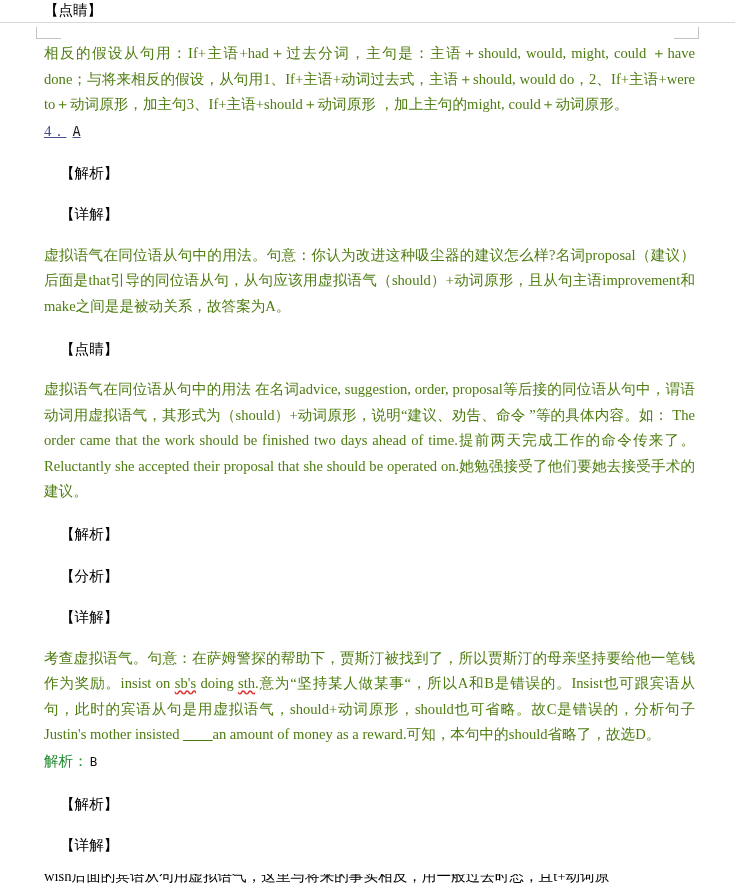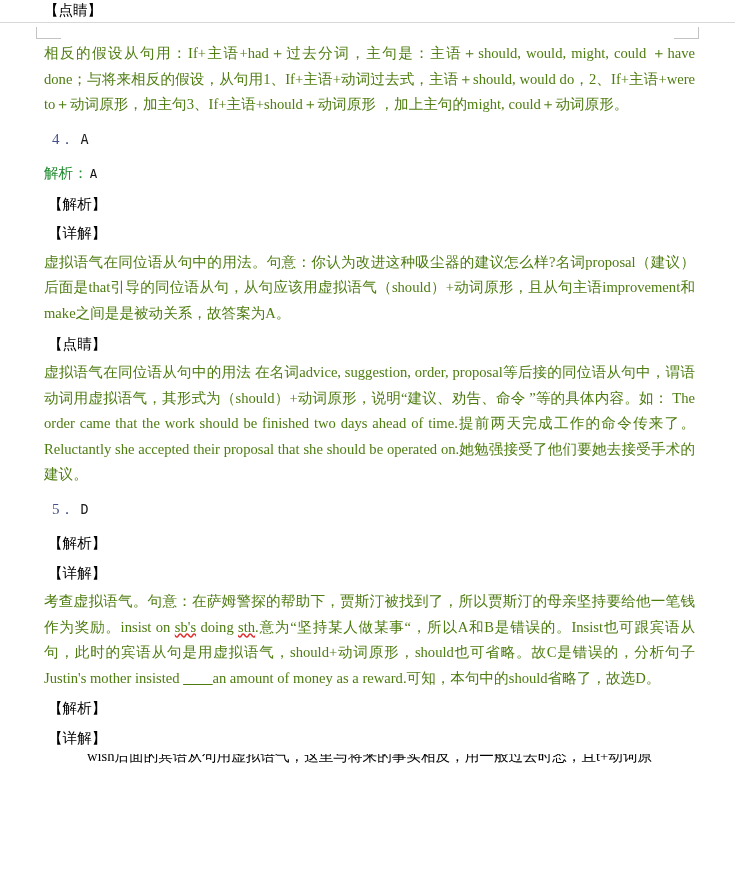--- a/index.html
+++ b/index.html
@@ -71,25 +71,26 @@
     margin: 0;
     font-size: 14.6px;
     line-height: 25.6px;
     text-align: justify;
     text-justify: inter-ideograph;
     color: #4d7c0f;
     letter-spacing: 0px;
   }
 
   .qnum {
-    margin: 8px;
+    margin: 0;
     font-size: 15px;
     line-height: 26px;
     color: #46508c;
     font-family: "Liberation Serif", serif;
+    text-decoration: underline;
   }
   .qnum .ans {
     color: #1a1a1a;
     font-family: "DejaVu Sans Mono", monospace;
     font-size: 13.5px;
     padding-left: 6px;
   }
 
   .analysis-line {
     margin: 0;
@@ -101,21 +102,21 @@
     color: #1f8a2e;
   }
   .analysis-line .val {
     color: #111111;
     font-family: "DejaVu Sans Mono", monospace;
     font-size: 12.5px;
     padding-left: 2px;
   }
 
   .tag-line {
-    margin: 4px;
+    margin: 16px;
     font-size: 14.6px;
     line-height: 25.5px;
     color: #000000;
     font-family: "DejaVu Sans", "Liberation Sans", sans-serif;
   }
 
   .spell {
     text-decoration: underline wavy #e03030;
     text-decoration-skip-ink: none;
   }
@@ -129,21 +130,20 @@
     height: 14px;
     overflow: hidden;
     position: relative;
   }
   .clipped-row p {
     margin: 0;
     position: relative;
     top: -10px;
     font-size: 14.6px;
     line-height: 25.6px;
-    text-align: center;
   }
 </style>
 </head>
 <body>
 
 <div class="page">
 
   <div class="page-top-fragment">
     <div class="hdr-text">【点睛】</div>
   </div>
@@ -153,36 +153,34 @@
     <span class="margin-mark right"></span>
   </div>
 
   <div class="doc-body">
 
     <p class="para">相反的假设从句用：If+主语+had＋过去分词，主句是：主语＋should, would, might, could ＋have done；与将来相反的假设，从句用1、If+主语+动词过去式，主语＋should, would do，2、If+主语+were to＋动词原形，加主句3、If+主语+should＋动词原形 ，加上主句的might, could＋动词原形。</p>
 
     <p class="qnum">
       <span>4．</span><span class="ans">A</span>
     </p>
-    <p class="analysis-line">
-      <span>解析</span><span class="sep">：</span><span class="val">A</span>
-    </p>
     <p class="tag-line">【解析】</p>
     <p class="tag-line">【详解】</p>
     <p class="para">虚拟语气在同位语从句中的用法。句意：你认为改进这种吸尘器的建议怎么样?名词proposal（建议）后面是that引导的同位语从句，从句应该用虚拟语气（should）+动词原形，且从句主语improvement和make之间是是被动关系，故答案为A。</p>
     <p class="tag-line">【点睛】</p>
     <p class="para">虚拟语气在同位语从句中的用法 在名词advice, suggestion, order, proposal等后接的同位语从句中，谓语动词用虚拟语气，其形式为（should）+动词原形，说明“建议、劝告、命令 ”等的具体内容。如： The order came that the work should be finished two days ahead of time.提前两天完成工作的命令传来了。 Reluctantly she accepted their proposal that she should be operated on.她勉强接受了他们要她去接受手术的建议。</p>
 
-    <p class="qnum">
-      <span>5．</span><span class="ans">D</span>
-    </p>
     <p class="tag-line">【解析】</p>
+    <p class="tag-line">【分析】</p>
     <p class="tag-line">【详解】</p>
     <p class="para" id="para5">考查虚拟语气。句意：在萨姆警探的帮助下，贾斯汀被找到了，所以贾斯汀的母亲坚持要给他一笔钱作为奖励。insist on <span class="spell">sb's</span> doing <span class="spell">sth</span>.意为“坚持某人做某事“，所以A和B是错误的。Insist也可跟宾语从句，此时的宾语从句是用虚拟语气，should+动词原形，should也可省略。故C是错误的，分析句子Justin's mother insisted <span class="blank-ul">____</span>an amount of money as a reward.可知，本句中的should省略了，故选D。</p>
 
+    <p class="analysis-line">
+      <span>解析</span><span class="sep">：</span><span class="val">B</span>
+    </p>
     <p class="tag-line">【解析】</p>
     <p class="tag-line">【详解】</p>
 
     <div class="clipped-row">
       <p>wish后面的宾语从句用虚拟语气，这里与将来的事实相反，用一般过去时态，且t+动词原</p>
     </div>
 
   </div>
 </div>
 

